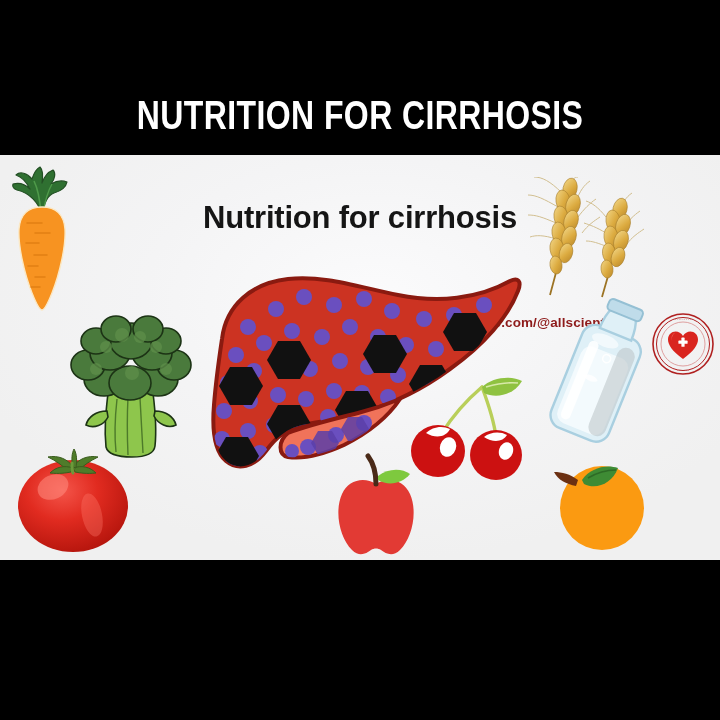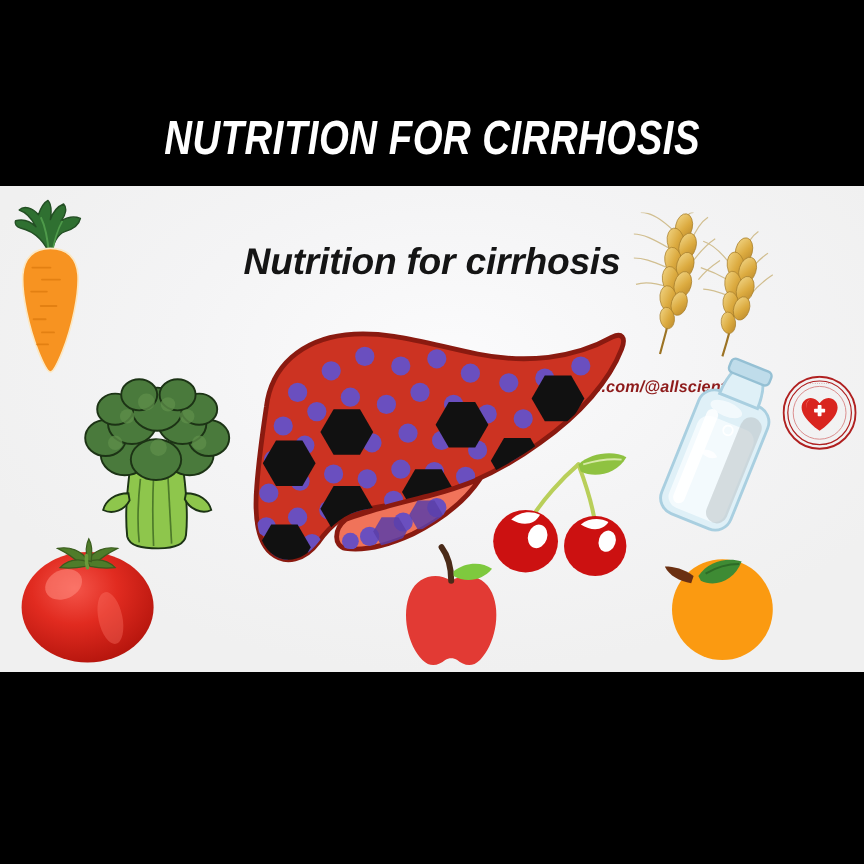--- a/index.html
+++ b/index.html
@@ -10,21 +10,20 @@
   }
   body {
     font-family: "Liberation Sans", sans-serif;
   }
   #frame {
     position: relative;
     width: 720px;
     height: 680px;
     background: #ef4444;
     overflow: hidden;
-    font-style: italic;
   }
 
   
   #banner {
     position: absolute;
     left: 0;
     top: 0;
     width: 720px;
     height: 155px;
     background: #000000;

